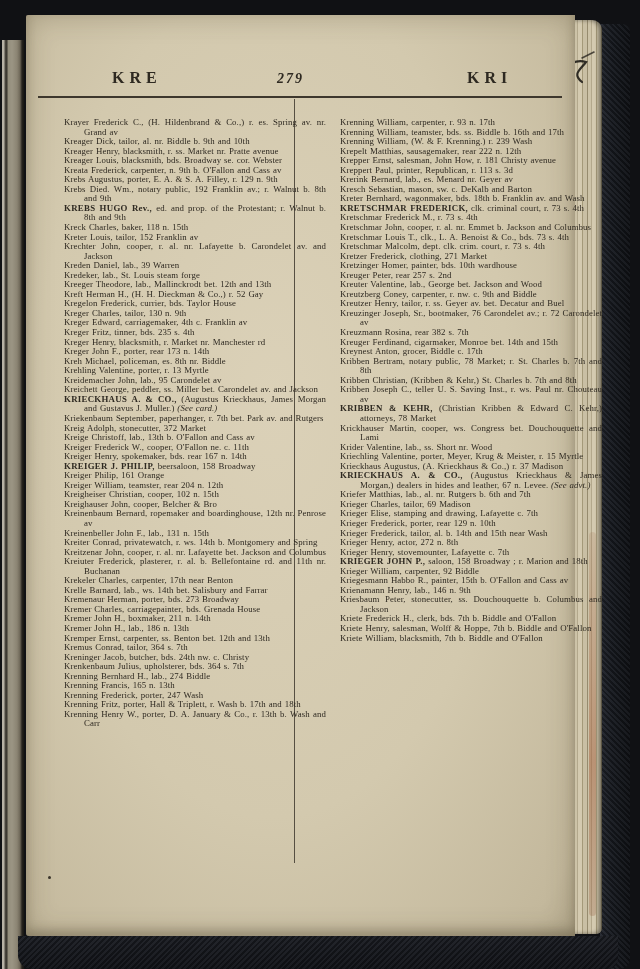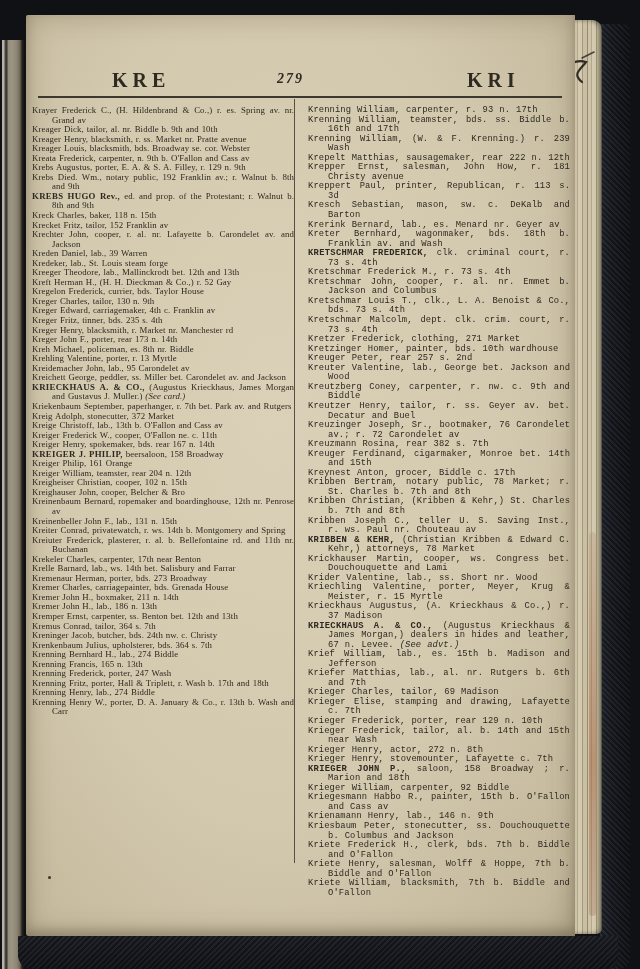--- a/index.html
+++ b/index.html
@@ -45,30 +45,30 @@
   .thread { position:absolute; left:542px; top:48px; width:56px; height:52px; }
   
   .page {
     position:absolute; left:26px; top:15px; width:549px; height:921px;
     background:radial-gradient(ellipse at 45% 42%, #dbd1b8 0%, #d3c9ae 55%, #c3b89c 92%, #b6ab8f 100%);
     box-shadow:inset 0 0 28px rgba(70,58,34,.28), inset 0 -6px 10px rgba(60,50,30,.25);
     border-radius:2px 0 0 3px;
     color:var(--ink);
   }
   .pheader { position:absolute; top:54px; left:0; width:100%; height:24px; }
-  .pheader span { position:absolute; font-weight:bold; font-size:20px; letter-spacing:5px; color:var(--ink); }
+  .pheader span { position:absolute; font-weight:bold; font-size:16px; letter-spacing:5px; color:var(--ink); }
   .h-left  { left:86px;  top:0; }
   .h-num   { left:251px; top:2px; font-size:14px !important; letter-spacing:2px !important;font-style:italic; }
   .h-right { left:428px; top:0;margin-left:13px; }
   .rule { position:absolute; left:12px; top:81px; width:524px; height:2px; background:#3d372d; }
   .divider { position:absolute; left:268px; top:84px; width:1px; height:764px; background:#564f42; }
   .cols { position:absolute; left:6px; top:87px; width:538px; }
-  .col { position:absolute; top:4px; width:262px; }
+  .col { position:absolute; top:16px; width:262px;margin-left:32px; }
   .col-left  { left:0; }
-  .col-right { left:276px; width:262px;font-family:Liberation Mono, monospace; }
+  .col-right { left:276px; width:262px; }
   .entry {
     font-size:8.8px; line-height:9.55px; letter-spacing:.1px; word-spacing:.6px;
     text-align:justify; text-indent:-20px; padding-left:20px;
     color:var(--ink);
   }
   .entry .nm { white-space:normal; }
   .entry.bold .nm { font-weight:bold; letter-spacing:.3px; }
   .entry .it { font-style:italic; }
   .ink-dot { position:absolute; left:22px; top:861px; width:3px; height:3px; border-radius:50%; background:#3a342a; }
 </style>
@@ -98,21 +98,21 @@
     <div class="col col-left">
         <div class="entry"><span class="nm">Krayer Frederick C.,</span> (H. Hildenbrand &amp; Co.,) r. es. Spring av. nr. Grand av</div>
         <div class="entry"><span class="nm">Kreager Dick,</span> tailor, al. nr. Biddle b. 9th and 10th</div>
         <div class="entry"><span class="nm">Kreager Henry,</span> blacksmith, r. ss. Market nr. Pratte avenue</div>
         <div class="entry"><span class="nm">Kreager Louis,</span> blacksmith, bds. Broadway se. cor. Webster</div>
         <div class="entry"><span class="nm">Kreata Frederick,</span> carpenter, n. 9th b. O'Fallon and Cass av</div>
         <div class="entry"><span class="nm">Krebs Augustus,</span> porter, E. A. &amp; S. A. Filley, r. 129 n. 9th</div>
         <div class="entry"><span class="nm">Krebs Died. Wm.,</span> notary public, 192 Franklin av.; r. Walnut b. 8th and 9th</div>
         <div class="entry bold"><span class="nm">KREBS HUGO Rev.,</span> ed. and prop. of the Protestant; r. Walnut b. 8th and 9th</div>
         <div class="entry"><span class="nm">Kreck Charles,</span> baker, 118 n. 15th</div>
-        <div class="entry"><span class="nm">Krecket Fritz,</span> tailor, 152 Franklin av</div>
+        <div class="entry"><span class="nm">Kreter Louis,</span> tailor, 152 Franklin av</div>
         <div class="entry"><span class="nm">Krechter John,</span> cooper, r. al. nr. Lafayette b. Carondelet av. and Jackson</div>
         <div class="entry"><span class="nm">Kreden Daniel,</span> lab., 39 Warren</div>
         <div class="entry"><span class="nm">Kredeker,</span> lab., St. Louis steam forge</div>
         <div class="entry"><span class="nm">Kreeger Theodore,</span> lab., Mallinckrodt bet. 12th and 13th</div>
         <div class="entry"><span class="nm">Kreft Herman H.,</span> (H. H. Dieckman &amp; Co.,) r. 52 Gay</div>
         <div class="entry"><span class="nm">Kregelon Frederick,</span> currier, bds. Taylor House</div>
         <div class="entry"><span class="nm">Kreger Charles,</span> tailor, 130 n. 9th</div>
         <div class="entry"><span class="nm">Kreger Edward,</span> carriagemaker, 4th c. Franklin av</div>
         <div class="entry"><span class="nm">Kreger Fritz,</span> tinner, bds. 235 s. 4th</div>
         <div class="entry"><span class="nm">Kreger Henry,</span> blacksmith, r. Market nr. Manchester rd</div>
@@ -128,47 +128,47 @@
         <div class="entry"><span class="nm">Kreiger Frederick W.,</span> cooper, O'Fallon ne. c. 11th</div>
         <div class="entry"><span class="nm">Kreiger Henry,</span> spokemaker, bds. rear 167 n. 14th</div>
         <div class="entry bold"><span class="nm">KREIGER J. PHILIP,</span> beersaloon, 158 Broadway</div>
         <div class="entry"><span class="nm">Kreiger Philip,</span> 161 Orange</div>
         <div class="entry"><span class="nm">Kreiger William,</span> teamster, rear 204 n. 12th</div>
         <div class="entry"><span class="nm">Kreigheiser Christian,</span> cooper, 102 n. 15th</div>
         <div class="entry"><span class="nm">Kreighauser John,</span> cooper, Belcher &amp; Bro</div>
         <div class="entry"><span class="nm">Kreinenbaum Bernard,</span> ropemaker and boardinghouse, 12th nr. Penrose av</div>
         <div class="entry"><span class="nm">Kreinenbeller John F.,</span> lab., 131 n. 15th</div>
         <div class="entry"><span class="nm">Kreiter Conrad,</span> privatewatch, r. ws. 14th b. Montgomery and Spring</div>
+        <div class="entry"><span class="nm">Kreitzenar John,</span> cooper, r. al. nr. Lafayette bet. Jackson and Columbus</div>
         <div class="entry"><span class="nm">Kreiuter Frederick,</span> plasterer, r. al. b. Bellefontaine rd. and 11th nr. Buchanan</div>
         <div class="entry"><span class="nm">Krekeler Charles,</span> carpenter, 17th near Benton</div>
         <div class="entry"><span class="nm">Krelle Barnard,</span> lab., ws. 14th bet. Salisbury and Farrar</div>
         <div class="entry"><span class="nm">Kremenaur Herman,</span> porter, bds. 273 Broadway</div>
         <div class="entry"><span class="nm">Kremer Charles,</span> carriagepainter, bds. Grenada House</div>
         <div class="entry"><span class="nm">Kremer John H.,</span> boxmaker, 211 n. 14th</div>
         <div class="entry"><span class="nm">Kremer John H.,</span> lab., 186 n. 13th</div>
         <div class="entry"><span class="nm">Kremper Ernst,</span> carpenter, ss. Benton bet. 12th and 13th</div>
         <div class="entry"><span class="nm">Kremus Conrad,</span> tailor, 364 s. 7th</div>
         <div class="entry"><span class="nm">Kreninger Jacob,</span> butcher, bds. 24th nw. c. Christy</div>
         <div class="entry"><span class="nm">Krenkenbaum Julius,</span> upholsterer, bds. 364 s. 7th</div>
         <div class="entry"><span class="nm">Krenning Bernhard H.,</span> lab., 274 Biddle</div>
         <div class="entry"><span class="nm">Krenning Francis,</span> 165 n. 13th</div>
         <div class="entry"><span class="nm">Krenning Frederick,</span> porter, 247 Wash</div>
         <div class="entry"><span class="nm">Krenning Fritz,</span> porter, Hall &amp; Triplett, r. Wash b. 17th and 18th</div>
-        <div class="entry"><span class="nm">Krenning Henry,</span> lab., 274 Biddle</div>
         <div class="entry"><span class="nm">Krenning Henry W.,</span> porter, D. A. January &amp; Co., r. 13th b. Wash and Carr</div>
       </div>
     <div class="col col-right">
         <div class="entry"><span class="nm">Krenning William,</span> carpenter, r. 93 n. 17th</div>
         <div class="entry"><span class="nm">Krenning William,</span> teamster, bds. ss. Biddle b. 16th and 17th</div>
         <div class="entry"><span class="nm">Krenning William,</span> (W. &amp; F. Krenning.) r. 239 Wash</div>
         <div class="entry"><span class="nm">Krepelt Matthias,</span> sausagemaker, rear 222 n. 12th</div>
         <div class="entry"><span class="nm">Krepper Ernst,</span> salesman, John How, r. 181 Christy avenue</div>
         <div class="entry"><span class="nm">Kreppert Paul,</span> printer, Republican, r. 113 s. 3d</div>
+        <div class="entry"><span class="nm">Krerink Bernard,</span> lab., es. Menard nr. Geyer av</div>
         <div class="entry"><span class="nm">Kresch Sebastian,</span> mason, sw. c. DeKalb and Barton</div>
-        <div class="entry"><span class="nm">Krerink Bernard,</span> lab., es. Menard nr. Geyer av</div>
         <div class="entry"><span class="nm">Kreter Bernhard,</span> wagonmaker, bds. 18th b. Franklin av. and Wash</div>
         <div class="entry bold"><span class="nm">KRETSCHMAR FREDERICK,</span> clk. criminal court, r. 73 s. 4th</div>
         <div class="entry"><span class="nm">Kretschmar Frederick M.,</span> r. 73 s. 4th</div>
         <div class="entry"><span class="nm">Kretschmar John,</span> cooper, r. al. nr. Emmet b. Jackson and Columbus</div>
         <div class="entry"><span class="nm">Kretschmar Louis T.,</span> clk., L. A. Benoist &amp; Co., bds. 73 s. 4th</div>
         <div class="entry"><span class="nm">Kretschmar Malcolm,</span> dept. clk. crim. court, r. 73 s. 4th</div>
         <div class="entry"><span class="nm">Kretzer Frederick,</span> clothing, 271 Market</div>
         <div class="entry"><span class="nm">Kretzinger Homer,</span> painter, bds. 10th wardhouse</div>
         <div class="entry"><span class="nm">Kreuger Peter,</span> rear 257 s. 2nd</div>
         <div class="entry"><span class="nm">Kreuter Valentine,</span> lab., George bet. Jackson and Wood</div>
@@ -180,21 +180,20 @@
         <div class="entry"><span class="nm">Kreynest Anton,</span> grocer, Biddle c. 17th</div>
         <div class="entry"><span class="nm">Kribben Bertram,</span> notary public, 78 Market; r. St. Charles b. 7th and 8th</div>
         <div class="entry"><span class="nm">Kribben Christian,</span> (Kribben &amp; Kehr,) St. Charles b. 7th and 8th</div>
         <div class="entry"><span class="nm">Kribben Joseph C.,</span> teller U. S. Saving Inst., r. ws. Paul nr. Chouteau av</div>
         <div class="entry bold"><span class="nm">KRIBBEN &amp; KEHR,</span> (Christian Kribben &amp; Edward C. Kehr,) attorneys, 78 Market</div>
         <div class="entry"><span class="nm">Krickhauser Martin,</span> cooper, ws. Congress bet. Douchouquette and Lami</div>
         <div class="entry"><span class="nm">Krider Valentine,</span> lab., ss. Short nr. Wood</div>
         <div class="entry"><span class="nm">Kriechling Valentine,</span> porter, Meyer, Krug &amp; Meister, r. 15 Myrtle</div>
         <div class="entry"><span class="nm">Krieckhaus Augustus,</span> (A. Krieckhaus &amp; Co.,) r. 37 Madison</div>
         <div class="entry bold"><span class="nm">KRIECKHAUS A. &amp; CO.,</span> (Augustus Krieckhaus &amp; James Morgan,) dealers in hides and leather, 67 n. Levee.<span class="it"> (See advt.)</span></div>
-        <div class="entry"><span class="nm">Krief William,</span> lab., es. 15th b. Madison and Jefferson</div>
         <div class="entry"><span class="nm">Kriefer Matthias,</span> lab., al. nr. Rutgers b. 6th and 7th</div>
         <div class="entry"><span class="nm">Krieger Charles,</span> tailor, 69 Madison</div>
         <div class="entry"><span class="nm">Krieger Elise,</span> stamping and drawing, Lafayette c. 7th</div>
         <div class="entry"><span class="nm">Krieger Frederick,</span> porter, rear 129 n. 10th</div>
         <div class="entry"><span class="nm">Krieger Frederick,</span> tailor, al. b. 14th and 15th near Wash</div>
         <div class="entry"><span class="nm">Krieger Henry,</span> actor, 272 n. 8th</div>
         <div class="entry"><span class="nm">Krieger Henry,</span> stovemounter, Lafayette c. 7th</div>
         <div class="entry bold"><span class="nm">KRIEGER JOHN P.,</span> saloon, 158 Broadway ; r. Marion and 18th</div>
         <div class="entry"><span class="nm">Krieger William,</span> carpenter, 92 Biddle</div>
         <div class="entry"><span class="nm">Kriegesmann Habbo R.,</span> painter, 15th b. O'Fallon and Cass av</div>

